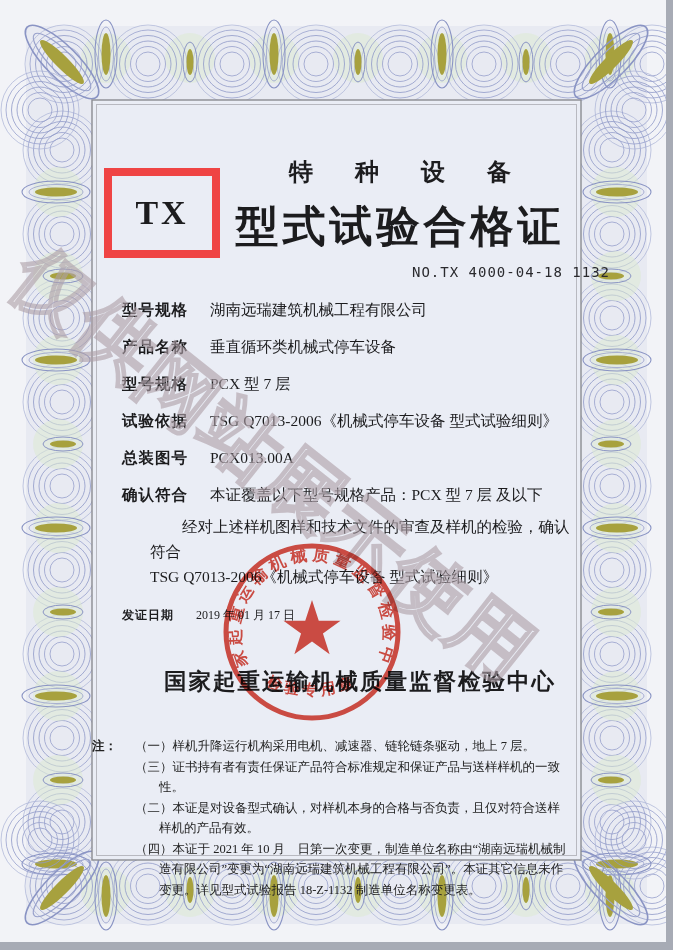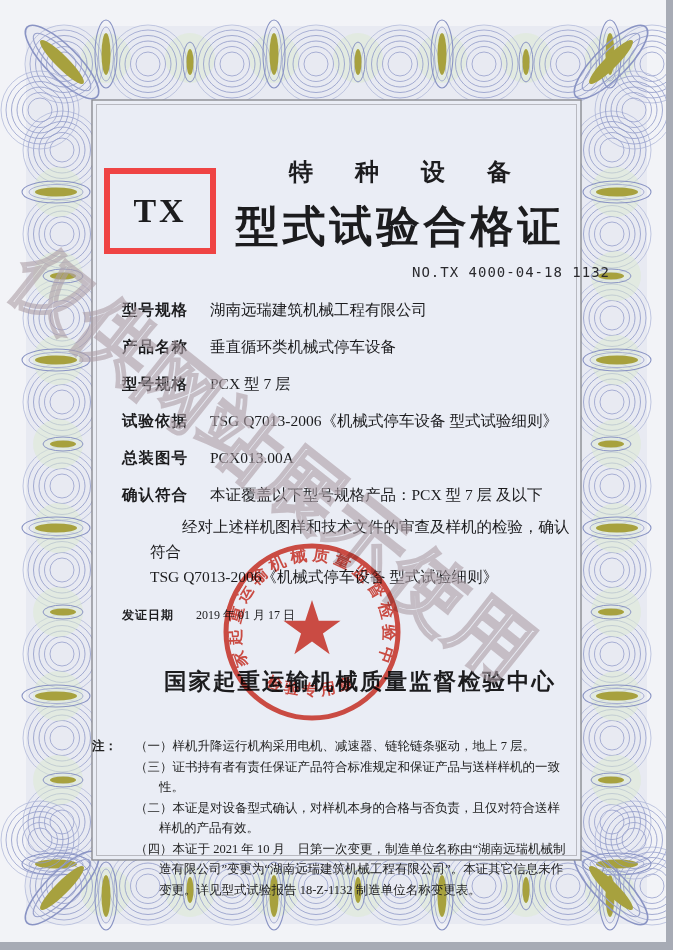--- a/index.html
+++ b/index.html
@@ -13,21 +13,21 @@
   .watermark{
     position:absolute;left:55px;top:225px;z-index:3;
     font-size:78px;font-weight:700;letter-spacing:2px;white-space:nowrap;
     color:transparent;-webkit-text-stroke:2.2px rgba(174,160,168,.62);
     transform:rotate(38.5deg);transform-origin:0 0;
     pointer-events:none;font-family:"Liberation Sans","DejaVu Sans",sans-serif;
   }
   .content{position:absolute;left:0;top:0;width:673px;height:950px;z-index:2;}
   .tx-box{
     position:absolute;left:104px;top:168px;width:100px;height:74px;
-    border:6px solid #ef4444;display:flex;align-items:center;justify-content:center;
+    border:8px solid #ef4444;display:flex;align-items:center;justify-content:center;
     font-size:34px;font-weight:700;letter-spacing:3px;background:rgba(255,255,255,.0);
   }
   .titles{position:absolute;left:215px;top:156px;width:370px;text-align:center;}
   .title-top{font-size:24px;font-weight:700;letter-spacing:18px;padding-left:18px;}
   .title-main{font-size:43px;font-weight:700;letter-spacing:4px;margin-top:10px;white-space:nowrap;}
   .cert-no{
     position:absolute;left:130px;top:264px;width:480px;text-align:right;
     font-family:"DejaVu Sans Mono","Liberation Mono",monospace;
     font-size:14px;letter-spacing:1px;color:#2a2a2e;
   }

